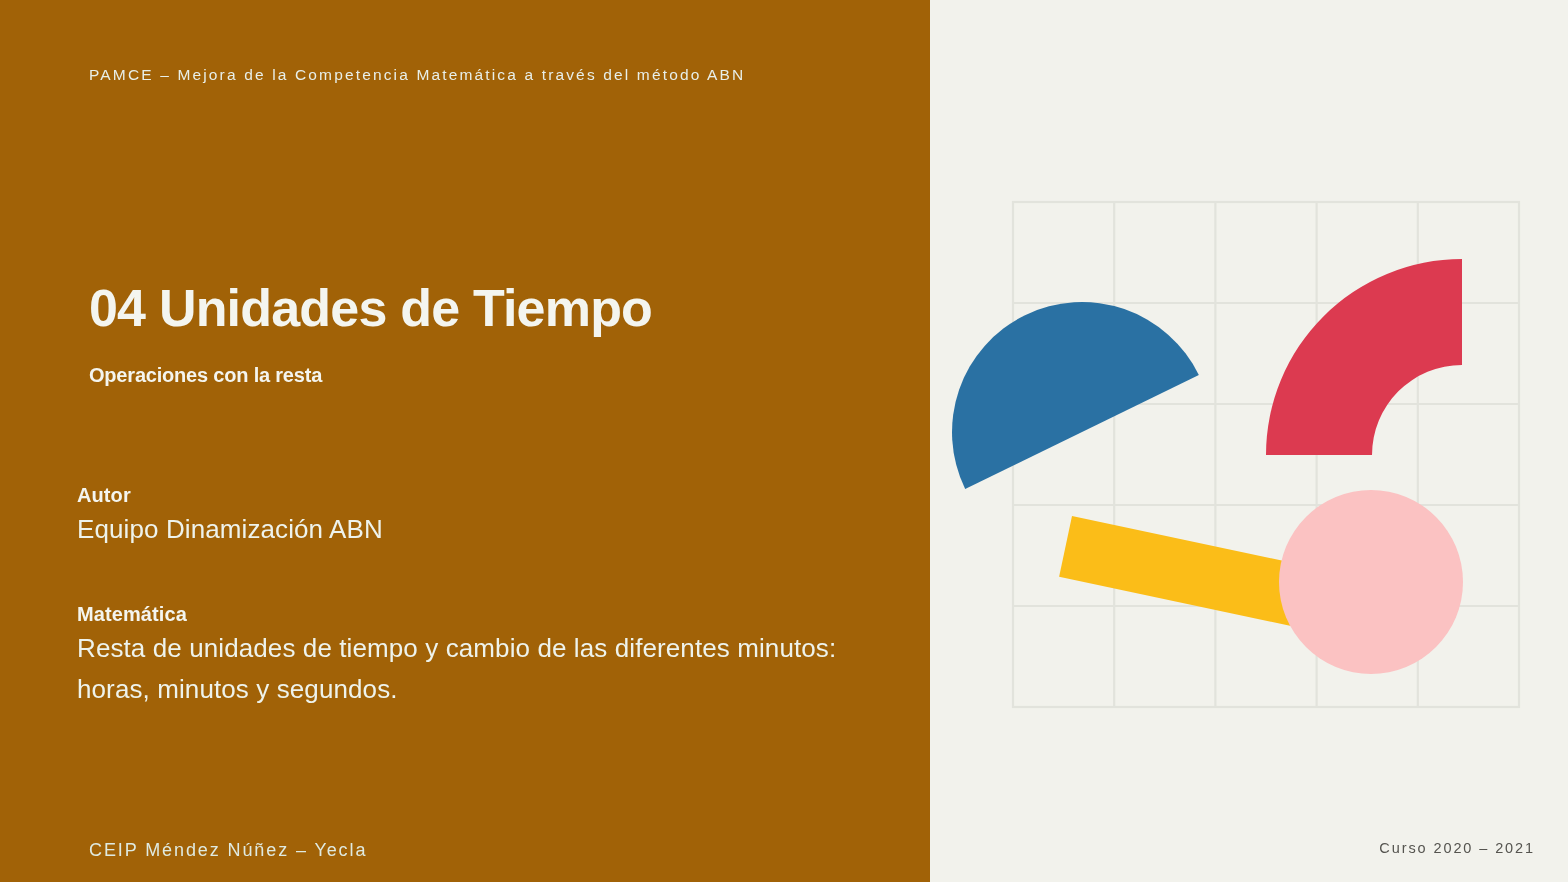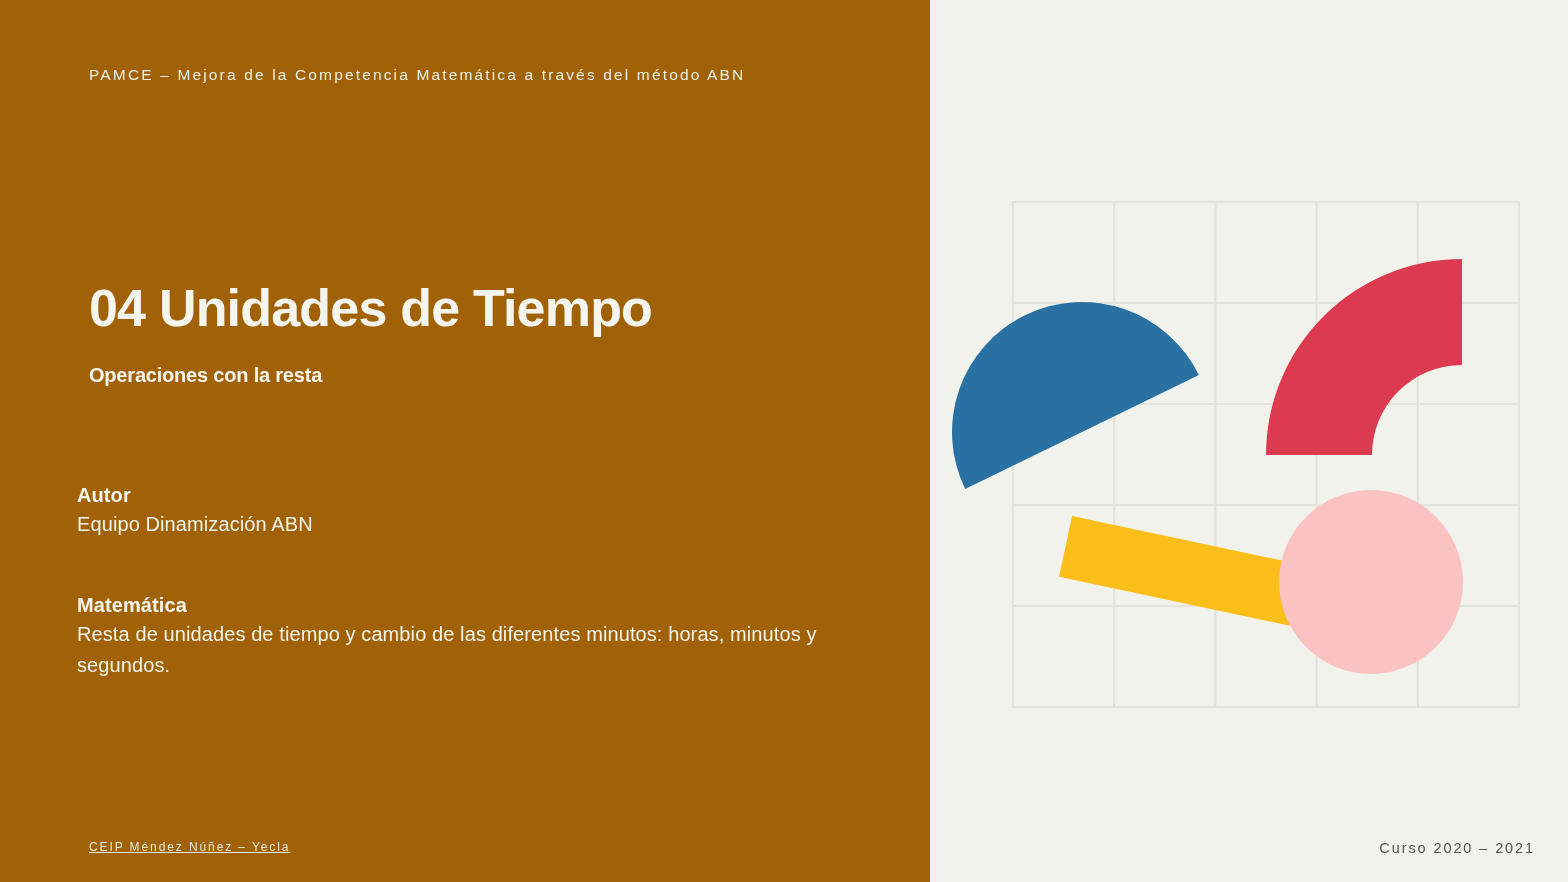--- a/index.html
+++ b/index.html
@@ -77,36 +77,35 @@
   .meta-group { margin: 0 0 52px 0; }
   .meta-group:last-child { margin-bottom: 0; }
   .meta-label {
     font-size: 20px;
     font-weight: 700;
     color: #f4f5ef;
     letter-spacing: 0.1px;
     line-height: 1.35;
   }
   .meta-value {
-    font-size: 20px;
+    font-size: 26px;
     font-weight: 400;
     color: #eef3ec;
     letter-spacing: 0.1px;
     line-height: 1.55;
   }
 
   .footer-left {
     position: absolute;
     left: 89px;
     top: 840px;
-    font-size: 12px;
+    font-size: 18px;
     letter-spacing: 1.9px;
     color: #dfeae1;
     white-space: nowrap;
-    text-decoration: underline;
   }
   .footer-right {
     position: absolute;
     right: 83px;
     top: 840px;
     font-size: 14.5px;
     letter-spacing: 1.9px;
     color: #55544f;
     white-space: nowrap;
   }

